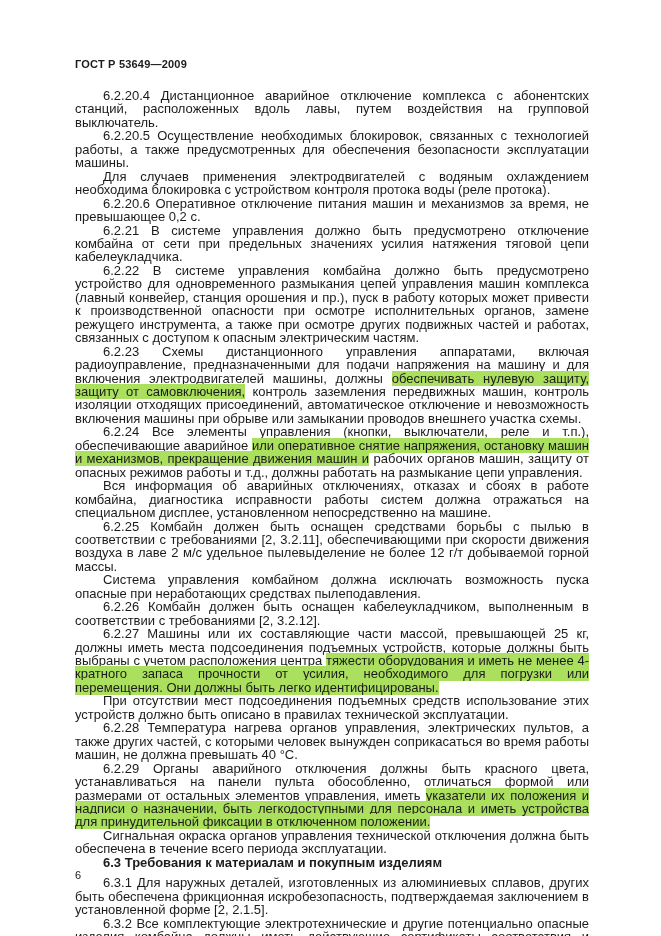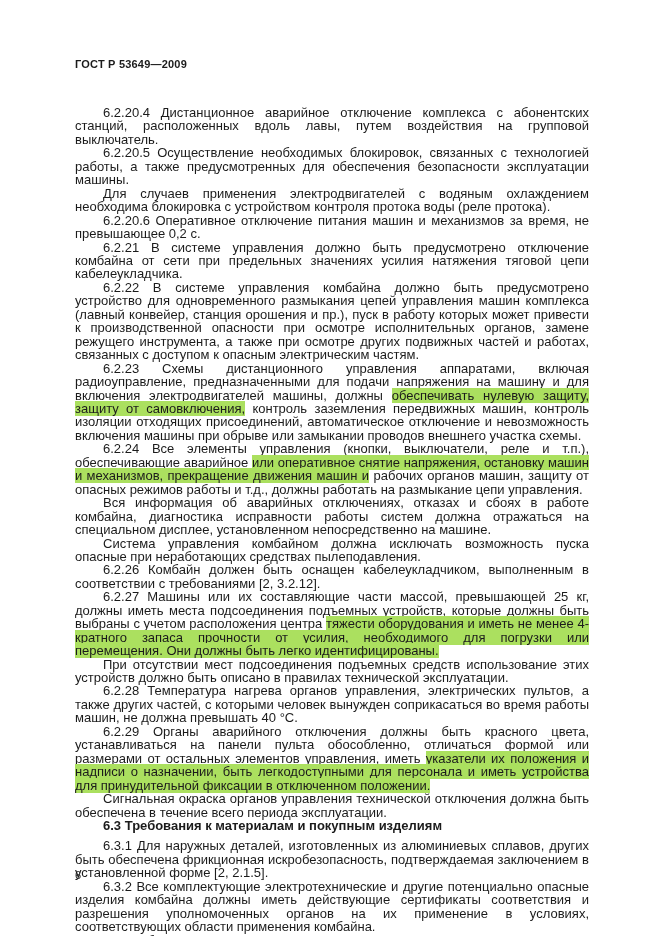--- a/index.html
+++ b/index.html
@@ -17,21 +17,21 @@
   .content {
     position: absolute;
     left: 75px;
     top: 58px;
     width: 514px;
   }
   .doc-header {
     font-weight: bold;
     font-size: 11px;
     letter-spacing: 0.2px;
-    margin-bottom: 36px;
+    margin-bottom: 19px;
   }
   .para {
     font-size: 13px;
     line-height: 13.45px;
     text-align: justify;
     text-indent: 28px;
   }
   .para.heading {
     font-weight: bold;
     text-align: left;
@@ -58,20 +58,21 @@
 
     <p class="para body"><span>6.2.20.4 Дистанционное аварийное отключение комплекса с абонентских станций, расположенных вдоль лавы, путем воздействия на групповой выключатель.</span></p>
         <p class="para body"><span>6.2.20.5 Осуществление необходимых блокировок, связанных с технологией работы, а также предусмотренных для обеспечения безопасности эксплуатации машины.</span></p>
         <p class="para body"><span>Для случаев применения электродвигателей с водяным охлаждением необходима блокировка с устройством контроля протока воды (реле протока).</span></p>
         <p class="para body"><span>6.2.20.6 Оперативное отключение питания машин и механизмов за время, не превышающее 0,2 с.</span></p>
         <p class="para body"><span>6.2.21 В системе управления должно быть предусмотрено отключение комбайна от сети при предельных значениях усилия натяжения тяговой цепи кабелеукладчика.</span></p>
         <p class="para body"><span>6.2.22 В системе управления комбайна должно быть предусмотрено устройство для одновременного размыкания цепей управления машин комплекса (лавный конвейер, станция орошения и пр.), пуск в работу которых может привести к производственной опасности при осмотре исполнительных органов, замене режущего инструмента, а также при осмотре других подвижных частей и работах, связанных с доступом к опасным электрическим частям.</span></p>
         <p class="para body"><span>6.2.23 Схемы дистанционного управления аппаратами, включая радиоуправление, предназначенными для подачи напряжения на машину и для включения электродвигателей машины, должны </span><span class="hl">обеспечивать нулевую защиту, защиту от самовключения,</span><span> контроль заземления передвижных машин, контроль изоляции отходящих присоединений, автоматическое отключение и невозможность включения машины при обрыве или замыкании проводов внешнего участка схемы.</span></p>
         <p class="para body"><span>6.2.24 Все элементы управления (кнопки, выключатели, реле и т.п.), обеспечивающие аварийное </span><span class="hl">или оперативное снятие напряжения, остановку машин и механизмов, прекращение движения машин и</span><span> рабочих органов машин, защиту от опасных режимов работы и т.д., должны работать на размыкание цепи управления.</span></p>
         <p class="para body"><span>Вся информация об аварийных отключениях, отказах и сбоях в работе комбайна, диагностика исправности работы систем должна отражаться на специальном дисплее, установленном непосредственно на машине.</span></p>
+        <p class="para body"><span>6.2.25 Комбайн должен быть оснащен средствами борьбы с пылью в соответствии с требованиями [2, 3.2.11], обеспечивающими при скорости движения воздуха в лаве 2 м/с удельное пылевыделение не более 12 г/т добываемой горной массы.</span></p>
         <p class="para body"><span>Система управления комбайном должна исключать возможность пуска опасные при неработающих средствах пылеподавления.</span></p>
         <p class="para body"><span>6.2.26 Комбайн должен быть оснащен кабелеукладчиком, выполненным в соответствии с требованиями [2, 3.2.12].</span></p>
         <p class="para body"><span>6.2.27 Машины или их составляющие части массой, превышающей 25 кг, должны иметь места подсоединения подъемных устройств, которые должны быть выбраны с учетом расположения центра </span><span class="hl">тяжести оборудования и иметь не менее 4-кратного запаса прочности от усилия, необходимого для погрузки или перемещения. Они должны быть легко идентифицированы.</span></p>
         <p class="para body"><span>При отсутствии мест подсоединения подъемных средств использование этих устройств должно быть описано в правилах технической эксплуатации.</span></p>
         <p class="para body"><span>6.2.28 Температура нагрева органов управления, электрических пультов, а также других частей, с которыми человек вынужден соприкасаться во время работы машин, не должна превышать 40 °С.</span></p>
         <p class="para body"><span>6.2.29 Органы аварийного отключения должны быть красного цвета, устанавливаться на панели пульта обособленно, отличаться формой или размерами от остальных элементов управления, иметь </span><span class="hl">указатели их положения и надписи о назначении, быть легкодоступными для персонала и иметь устройства для принудительной фиксации в отключенном положении.</span></p>
         <p class="para body"><span>Сигнальная окраска органов управления технической отключения должна быть обеспечена в течение всего периода эксплуатации.</span></p>
         <p class="para heading"><span>6.3 Требования к материалам и покупным изделиям</span></p>
         <p class="para body"><span>6.3.1 Для наружных деталей, изготовленных из алюминиевых сплавов, других быть обеспечена фрикционная искробезопасность, подтверждаемая заключением в установленной форме [2, 2.1.5].</span></p>
         <p class="para body"><span>6.3.2 Все комплектующие электротехнические и другие потенциально опасные изделия комбайна должны иметь действующие сертификаты соответствия и разрешения уполномоченных органов на их применение в условиях, соответствующих области применения комбайна.</span></p>

